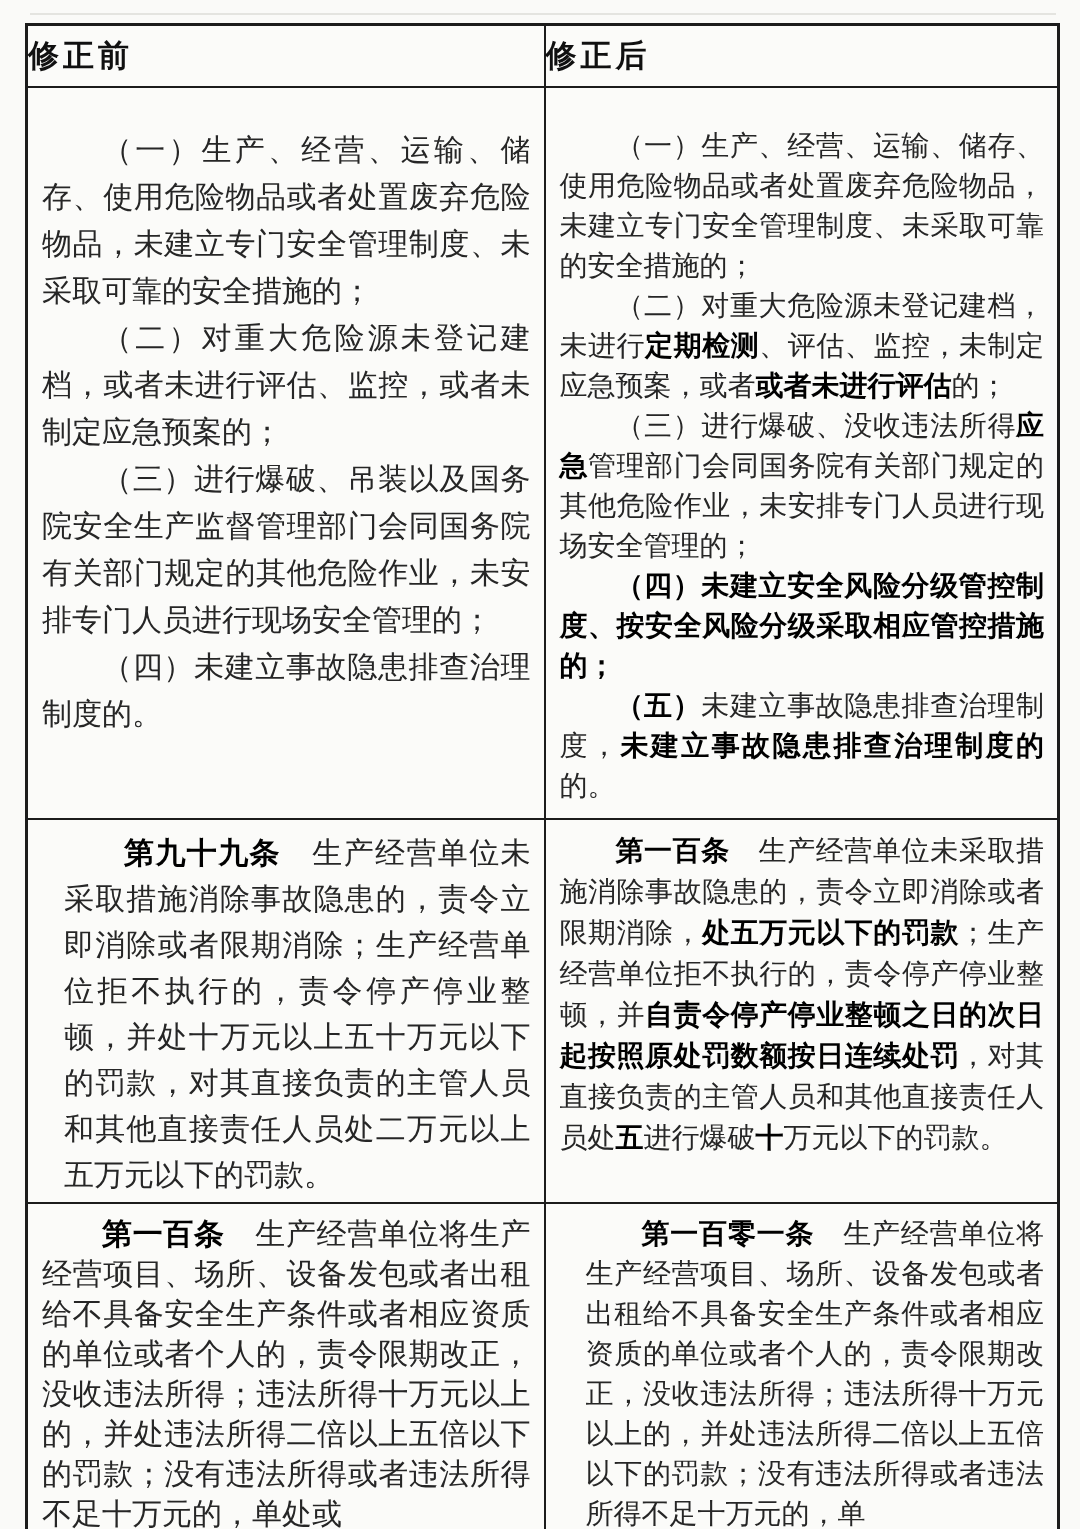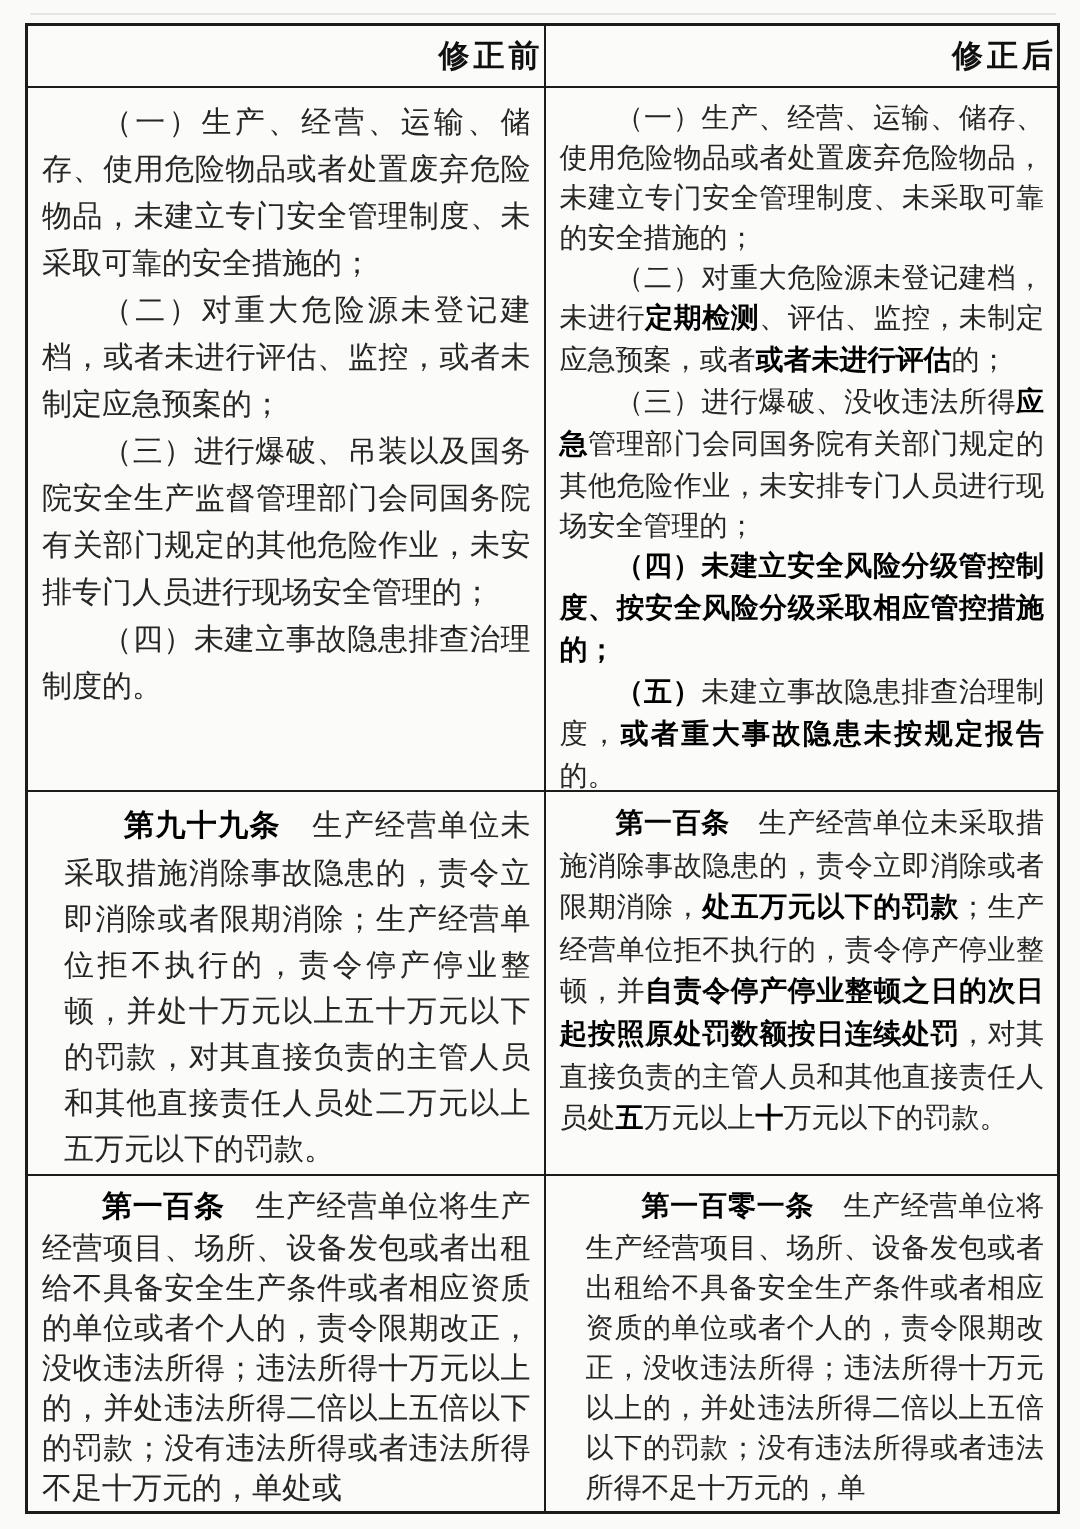--- a/index.html
+++ b/index.html
@@ -15,43 +15,43 @@
   table.cmp{
     position:absolute;left:25px;top:23px;width:1032px;
     border-collapse:collapse;table-layout:fixed;
     border:3px solid var(--line,#1c1c1c);
     background:var(--cell-bg,#fbfbf9);
   }
   .cmp th,.cmp td{border:2px solid var(--line,#1c1c1c);vertical-align:top;padding:0;}
   col.c1{width:518px;}
   col.c2{width:514px;}
 
-  .hrow th{height:60px;text-align:right;}
+  .hrow th{height:60px;text-align:left;}
   .hlabel{
     font-family:"Liberation Sans","DejaVu Sans",sans-serif;
     font-weight:700;font-size:31px;color:#101010;
     line-height:60px;letter-spacing:4px;
   }
 
   .cellbox{
     padding:10px 13px 0 14px;
     color:var(--ink,#262626);
     text-align:justify;
     text-justify:inter-character;
     word-break:break-all;
     overflow:hidden;
   }
   .para{margin:0;text-indent:2em;}
   .b{
-    font-family:Liberation Mono, monospace;
+    font-family:Liberation Sans, sans-serif;
     font-weight:700;color:var(--ink-bold,#000000);
   }
 
   
-  .r1 .cellbox{height:692px;}
+  .r1 .cellbox{height:692px;margin-top:28px;}
   .r2 .cellbox{height:372px;}
   .r3 .cellbox{height:325px;}
   .before-cell{font-size:30px;}
   .after-cell{font-size:28px;}
   .r1 .before-cell{line-height:47px;}
   .r1 .after-cell{line-height:40px;}
   .r2 .before-cell{line-height:46px;padding-left:36px;}
   .r2 .after-cell{line-height:41px;}
   .r3 .before-cell{line-height:40px;}
   .r3 .after-cell{line-height:40px;padding-left:40px;}
@@ -86,33 +86,33 @@
               <p class="para"><span class="">（三）进行爆破、吊装以及国务院安全生产监督管理部门会同国务院有关部门规定的其他危险作业，未安排专门人员进行现场安全管理的；</span></p>
               <p class="para"><span class="">（四）未建立事故隐患排查治理制度的。</span></p>
             </div>
         </td>
         <td>
           <div class="cellbox after-cell">
               <p class="para"><span class="">（一）生产、经营、运输、储存、使用危险物品或者处置废弃危险物品，未建立专门安全管理制度、未采取可靠的安全措施的；</span></p>
               <p class="para"><span class="">（二）对重大危险源未登记建档，未进行</span><span class="b">定期检测</span><span class="">、评估、监控，未制定应急预案，或者</span><span class="b">或者未进行评估</span><span class="">的；</span></p>
               <p class="para"><span class="">（三）进行爆破、没收违法所得</span><span class="b">应急</span><span class="">管理部门会同国务院有关部门规定的其他危险作业，未安排专门人员进行现场安全管理的；</span></p>
               <p class="para"><span class="b">（四）未建立安全风险分级管控制度、按安全风险分级采取相应管控措施的；</span></p>
-              <p class="para"><span class="b">（五）</span><span class="">未建立事故隐患排查治理制度，</span><span class="b">或者重大事故隐患未按规定报告</span><span class="">的。</span></p>
+              <p class="para"><span class="b">（五）</span><span class="">未建立事故隐患排查治理制度，</span><span class="b">未建立事故隐患排查治理制度的</span><span class="">的。</span></p>
             </div>
         </td>
       </tr>
       <tr class="r2">
         <td>
           <div class="cellbox before-cell">
               <p class="para"><span class="b">第九十九条</span><span class="">　生产经营单位未采取措施消除事故隐患的，责令立即消除或者限期消除；生产经营单位拒不执行的，责令停产停业整顿，并处十万元以上五十万元以下的罚款，对其直接负责的主管人员和其他直接责任人员处二万元以上五万元以下的罚款。</span></p>
             </div>
         </td>
         <td>
           <div class="cellbox after-cell">
-              <p class="para"><span class="b">第一百条</span><span class="">　生产经营单位未采取措施消除事故隐患的，责令立即消除或者限期消除，</span><span class="b">处五万元以下的罚款</span><span class="">；生产经营单位拒不执行的，责令停产停业整顿，并</span><span class="b">自责令停产停业整顿之日的次日起按照原处罚数额按日连续处罚</span><span class="">，对其直接负责的主管人员和其他直接责任人员处</span><span class="b">五</span><span class="">万元以上</span><span class="b">十</span><span class="">万元以下的罚款。</span></p>
+              <p class="para"><span class="b">第一百条</span><span class="">　生产经营单位未采取措施消除事故隐患的，责令立即消除或者限期消除，</span><span class="b">处五万元以下的罚款</span><span class="">；生产经营单位拒不执行的，责令停产停业整顿，并</span><span class="b">自责令停产停业整顿之日的次日起按照原处罚数额按日连续处罚</span><span class="">，对其直接负责的主管人员和其他直接责任人员处</span><span class="b">五</span><span class="">进行爆破</span><span class="b">十</span><span class="">万元以下的罚款。</span></p>
             </div>
         </td>
       </tr>
       <tr class="r3">
         <td>
           <div class="cellbox before-cell">
               <p class="para"><span class="b">第一百条</span><span class="">　生产经营单位将生产经营项目、场所、设备发包或者出租给不具备安全生产条件或者相应资质的单位或者个人的，责令限期改正，没收违法所得；违法所得十万元以上的，并处违法所得二倍以上五倍以下的罚款；没有违法所得或者违法所得不足十万元的，单处或</span></p>
             </div>
         </td>
         <td>

